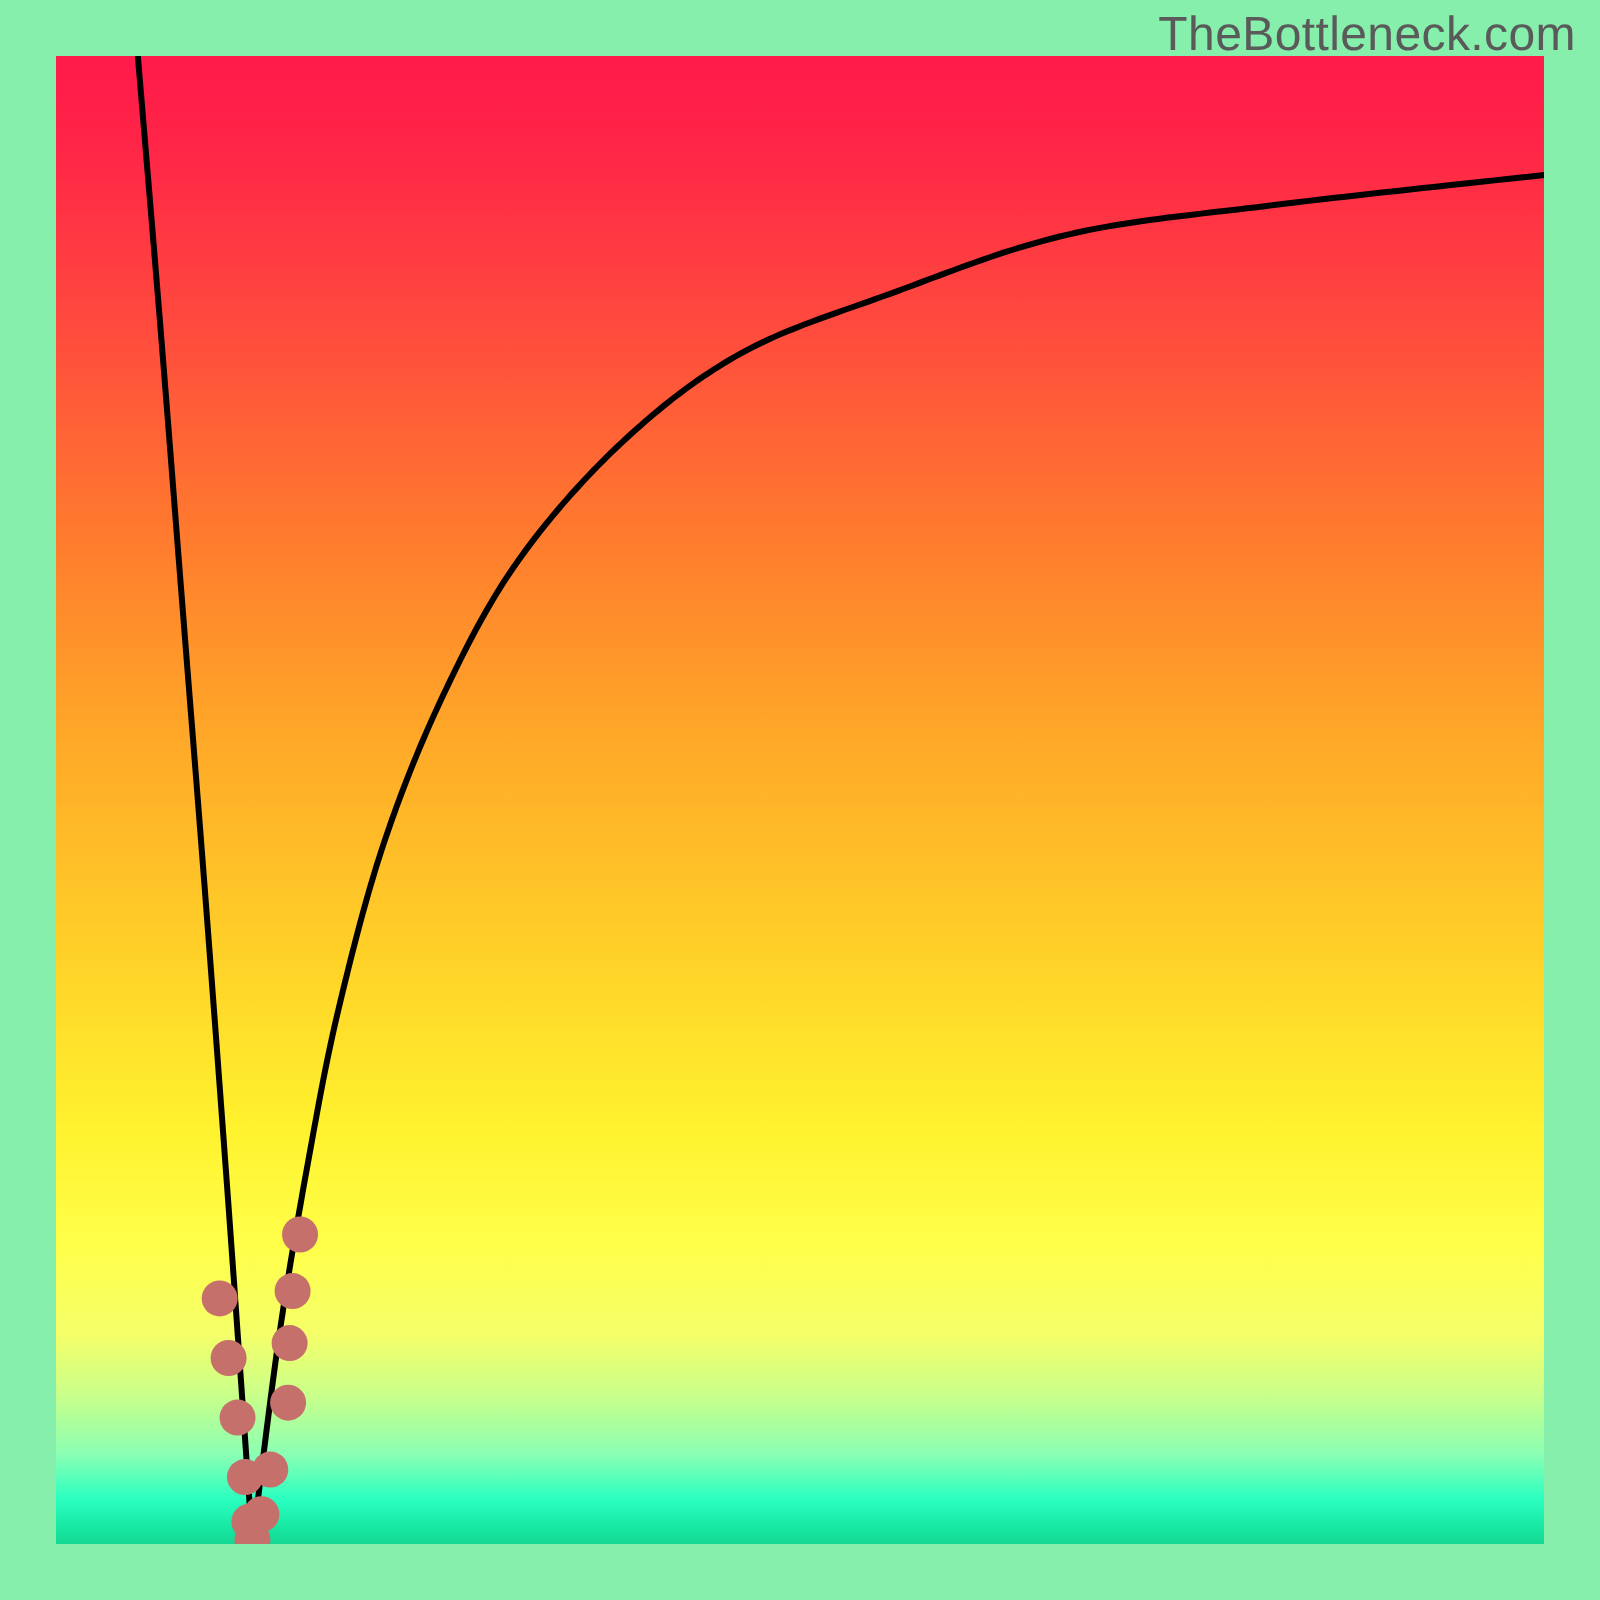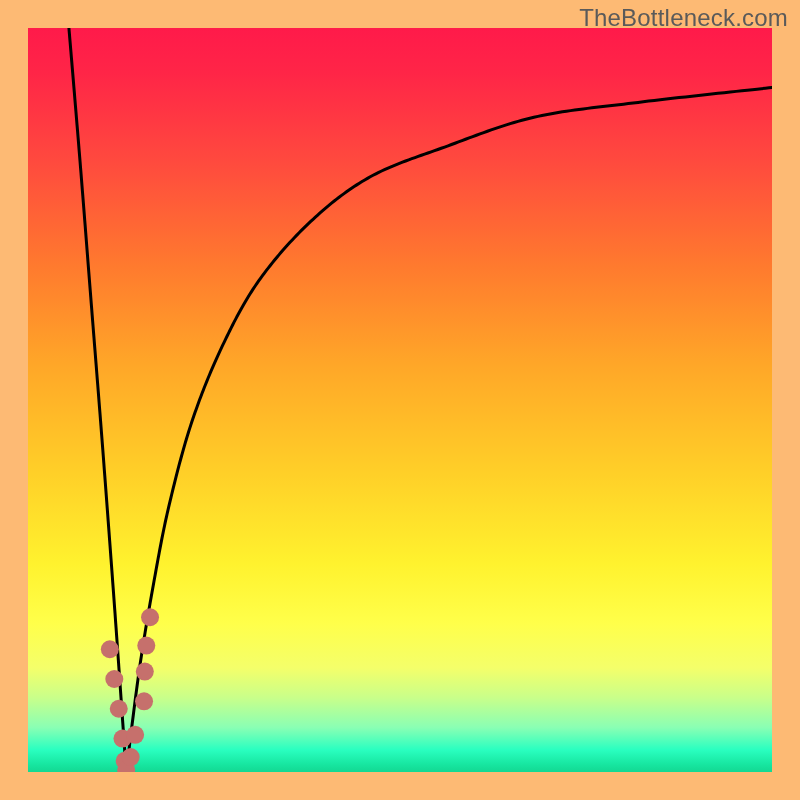--- a/index.html
+++ b/index.html
@@ -10,21 +10,21 @@
     overflow: hidden;
     background: #000;
     font-family: Arial, Helvetica, sans-serif;
   }
   .frame {
     position: absolute;
     top: 0;
     left: 0;
     width: 800px;
     height: 800px;
-    background: #fdba74;
+    background: #86efac;
   }
   .plot {
     position: absolute;
     top: 28px;
     left: 28px;
     width: 744px;
     height: 744px;
     overflow: hidden;
   }
   .gradient {

